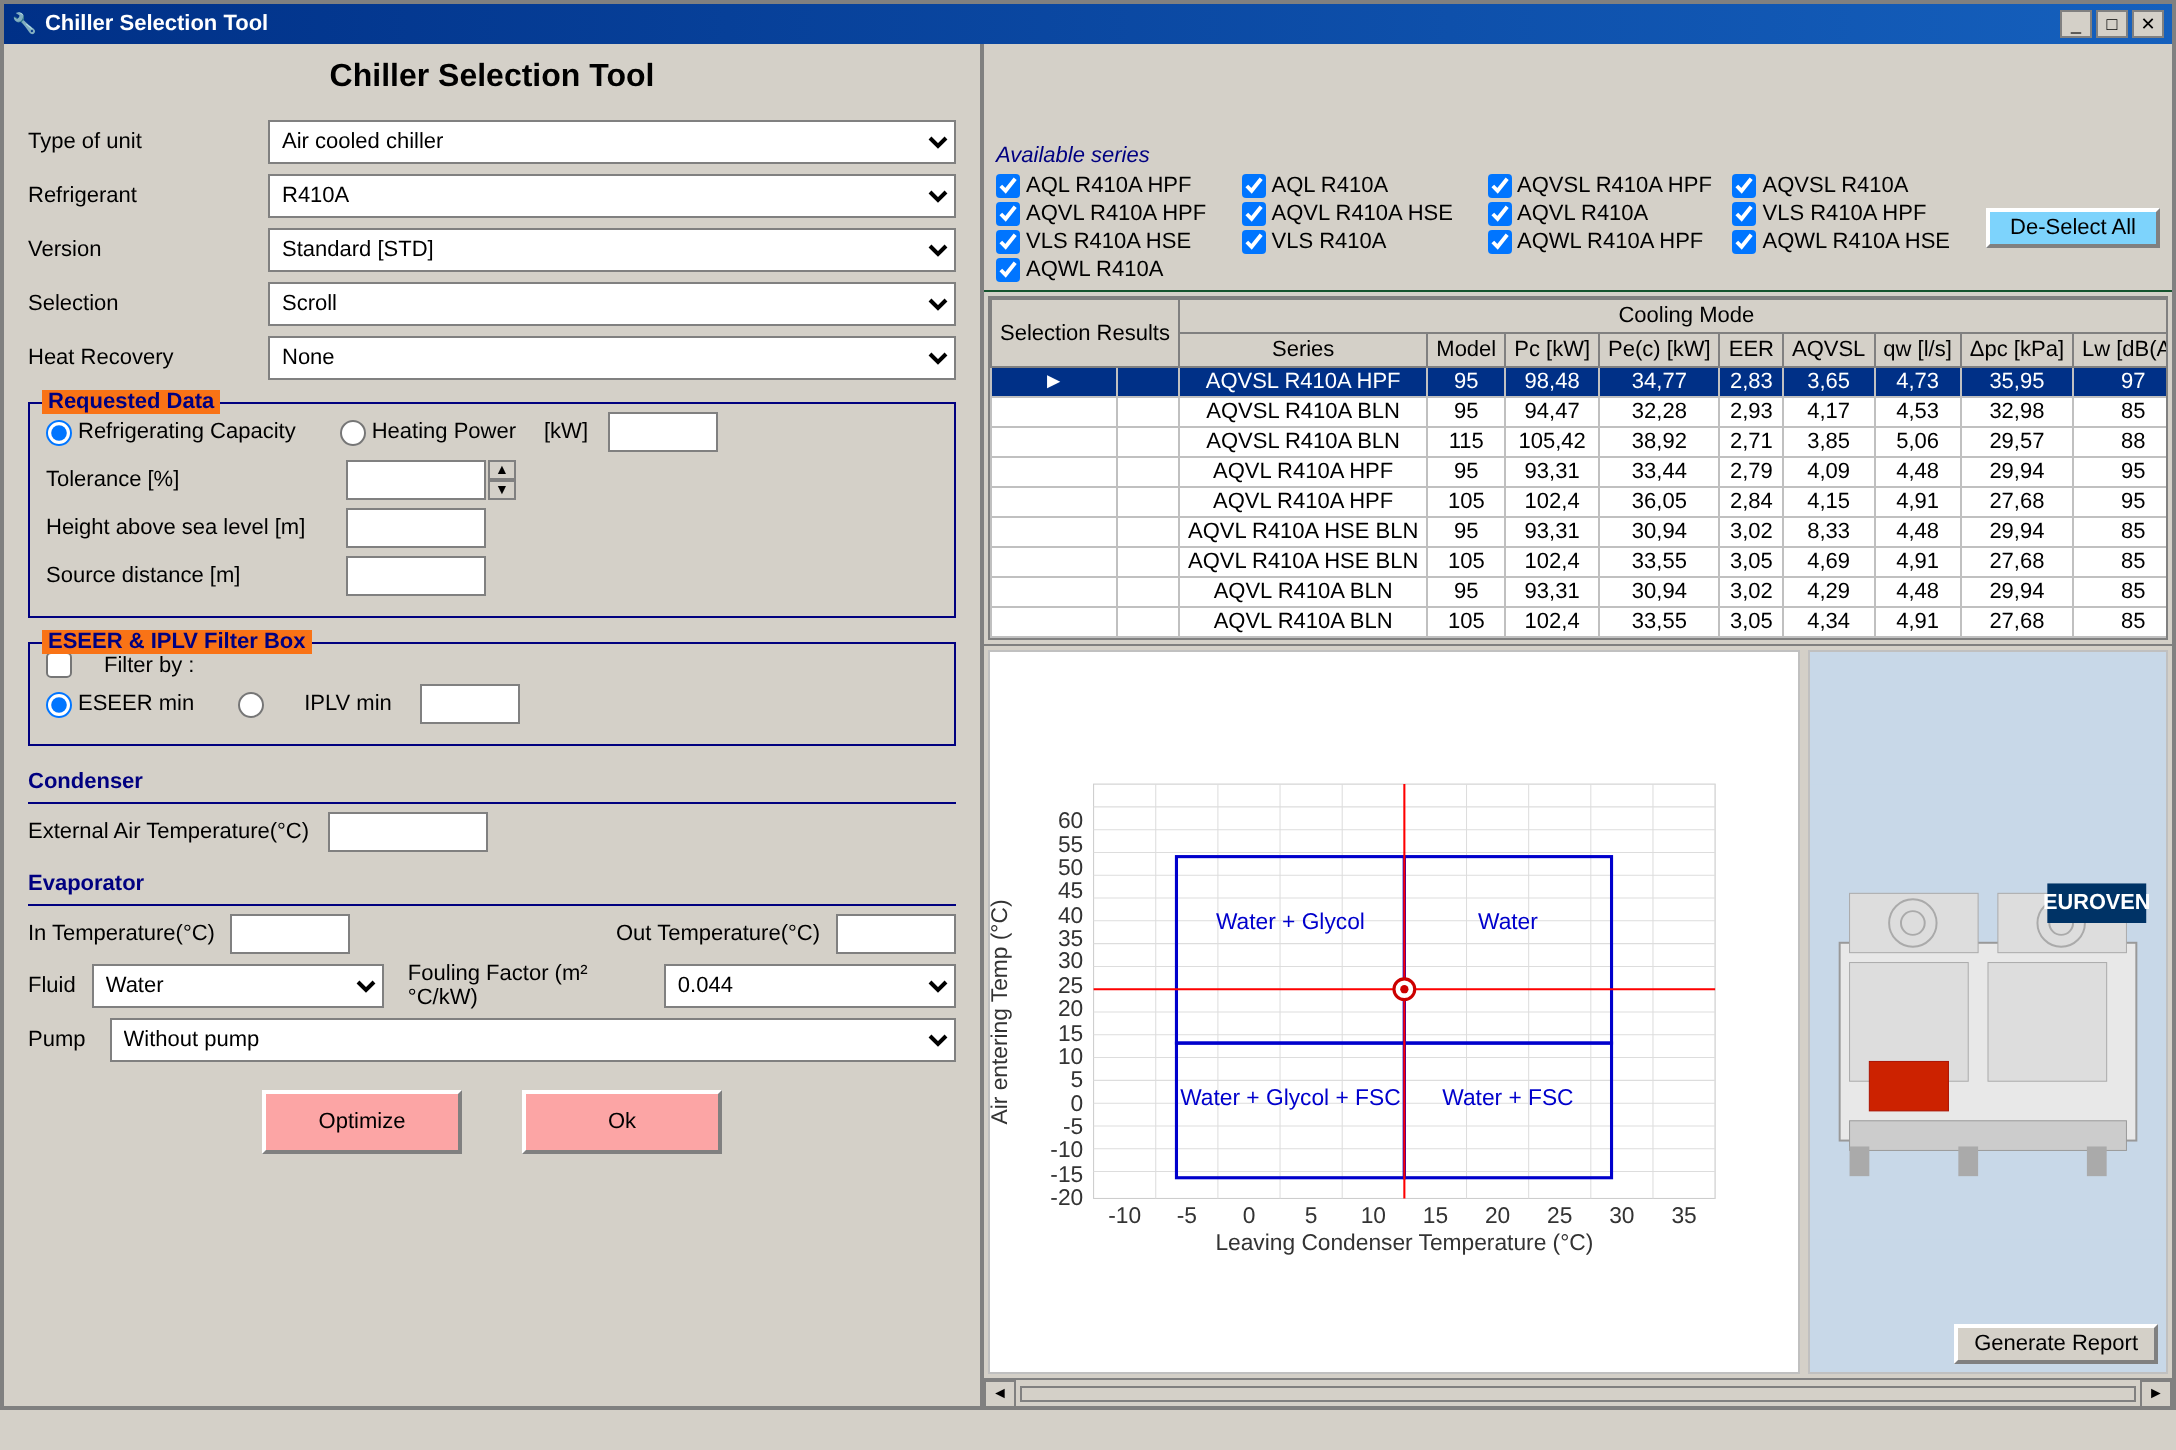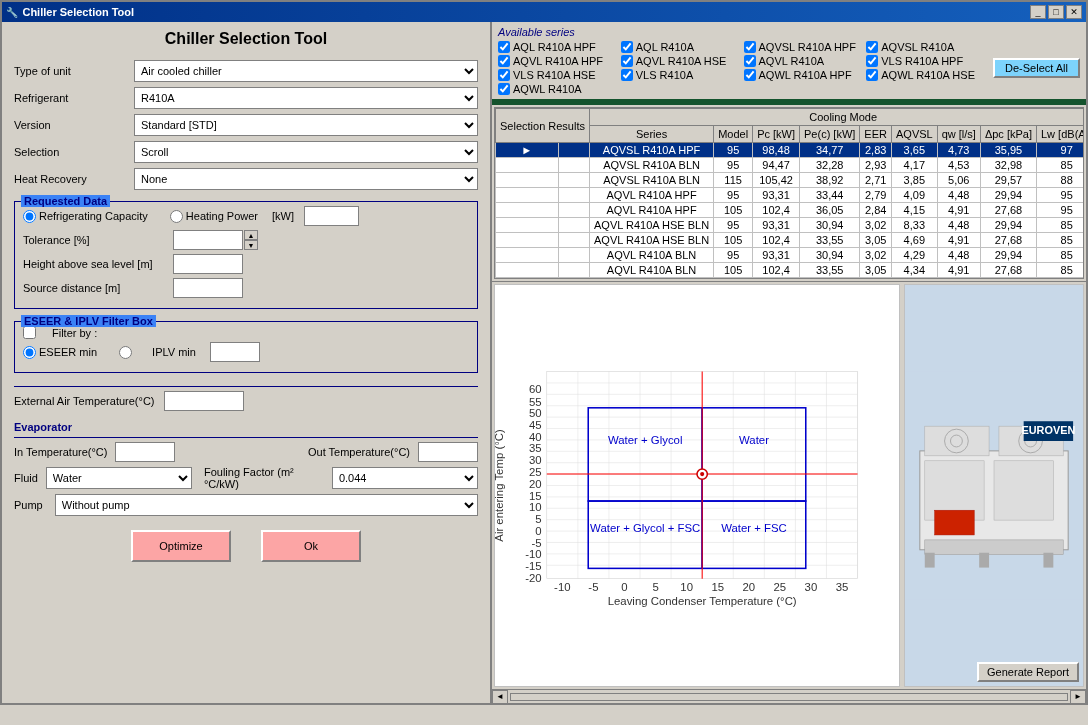--- a/index.html
+++ b/index.html
@@ -86,21 +86,21 @@
     .section-box {
       border: 1px solid #000080;
       margin: 6px 0;
       padding: 4px 8px 6px 8px;
       position: relative;
     }
     .section-box-title {
       position: absolute;
       top: -7px;
       left: 6px;
-      background: #3b82f6;
+      background: #f97316;
       padding: 0 3px;
       font-size: 11px;
       color: #000080;
       font-weight: bold;
     }
 
     .radio-row { display: flex; align-items: center; gap: 6px; margin-bottom: 4px; }
     .radio-label { display: flex; align-items: center; gap: 3px; cursor: pointer; }
 
     .input-row {
@@ -180,22 +180,23 @@
     .right-panel {
       flex: 1;
       background: #d4d0c8;
       display: flex;
       flex-direction: column;
       overflow: hidden;
     }
 
     .available-series-bar {
       background: #d4d0c8;
-      border-bottom: 6px solid #14532d;
+      border-bottom: 1px solid #14532d;
       padding: 4px 6px;
+      margin-top: 46px;
     }
     .available-series-title {
       color: #000080;
       font-size: 11px;
       margin-bottom: 3px;
       font-style: italic;
     }
     .series-grid {
       display: grid;
       grid-template-columns: repeat(4, 1fr);
@@ -410,20 +411,21 @@
           </label>
           <label class="radio-label" style="margin-left: 16px; gap: 20px;">
             <input type="radio" name="eseer_iplv" style="">
             <span>IPLV min</span>
           </label>
           <input type="text" class="input-field" style="width: 50px; margin-left: 8px;">
         </div>
       </div>
 
       <div class="condenser-section">
+        <div class="condenser-title">Condenser</div>
         <hr class="section-divider">
         <div class="input-row">
           <span class="input-label">External Air Temperature(°C)</span>
           <input type="text" class="input-field" style="width: 80px;">
         </div>
       </div>
 
       <div class="evaporator-section">
         <div class="evaporator-title">Evaporator</div>
         <hr class="section-divider">

